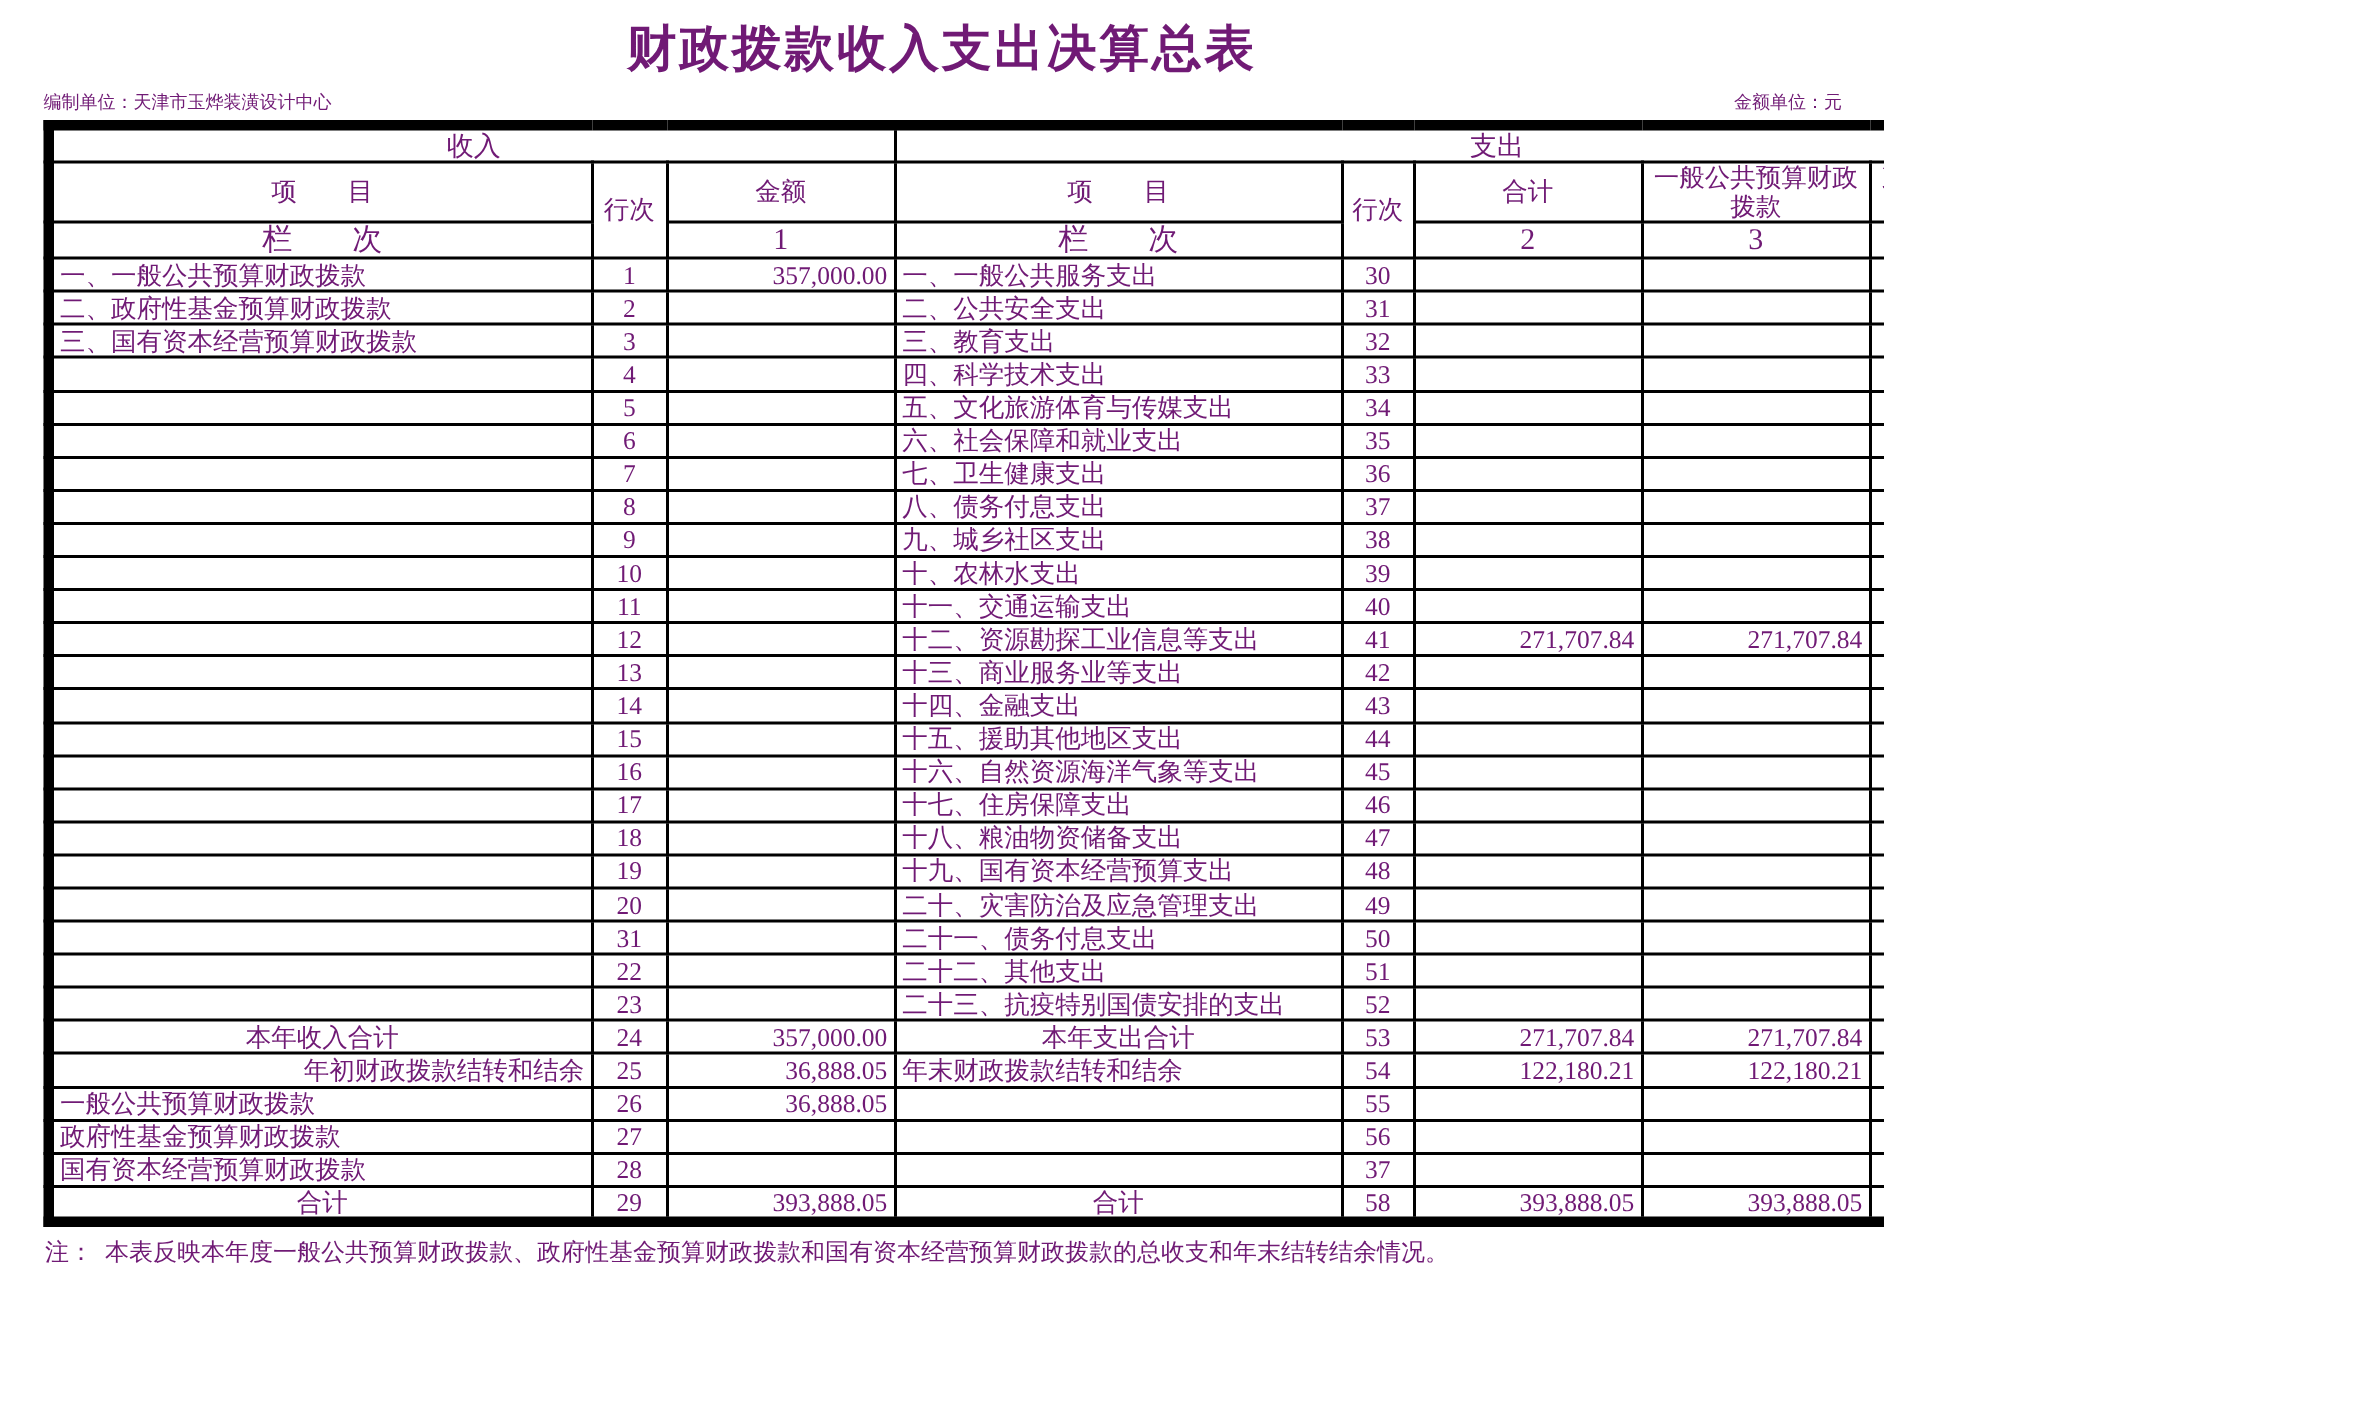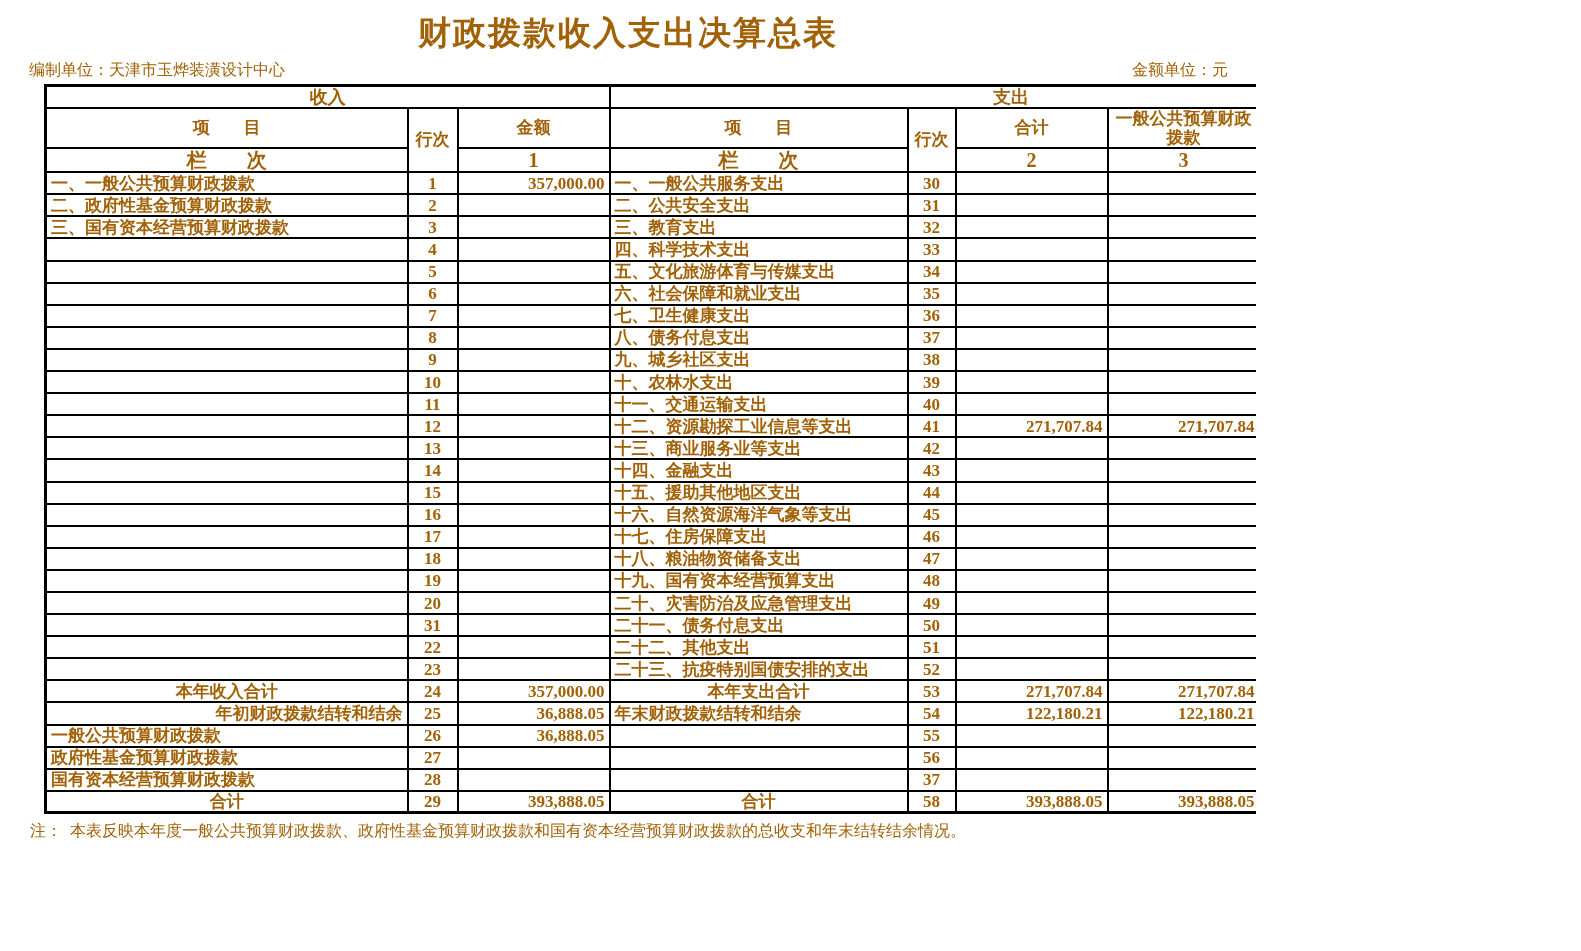--- a/index.html
+++ b/index.html
@@ -1,41 +1,40 @@
 <!DOCTYPE html>
 <html><head>
 <meta charset="utf-8">
 <style>
   html,body{margin:0;padding:0;background:#ffffff;}
   .page{
     position:relative;
     width:1256px;height:951px;
-    background:#ffffff;color:#a16207;
+    background:#ffffff;color:#701a75;
     font-family:"Liberation Serif","DejaVu Serif",serif;
     box-sizing:border-box;overflow:hidden;
   }
   .title{
     text-align:center;
     font-size:33px;font-weight:bold;
     letter-spacing:2px;
     padding-top:14px;
     line-height:1.2;
   }
   .meta{
     display:flex;justify-content:space-between;align-items:flex-end;
     margin:6px 28px 3px 29px;
-    font-size:16px;
+    font-size:12px;
   }
   table.sheet{
     border-collapse:collapse;
     table-layout:fixed;
-    margin-left:44px;
+    margin-left:29px;
     width:1521px;
-    border:3px solid #000000;
-    font-weight:bold;
+    border:7px solid #000000;
   }
   table.sheet td{
     border:2px solid #000;
     padding:0 4px;
     font-size:17px;
     height:22.1px;
     line-height:1.12;
     white-space:nowrap;
     overflow:hidden;
     box-sizing:border-box;

